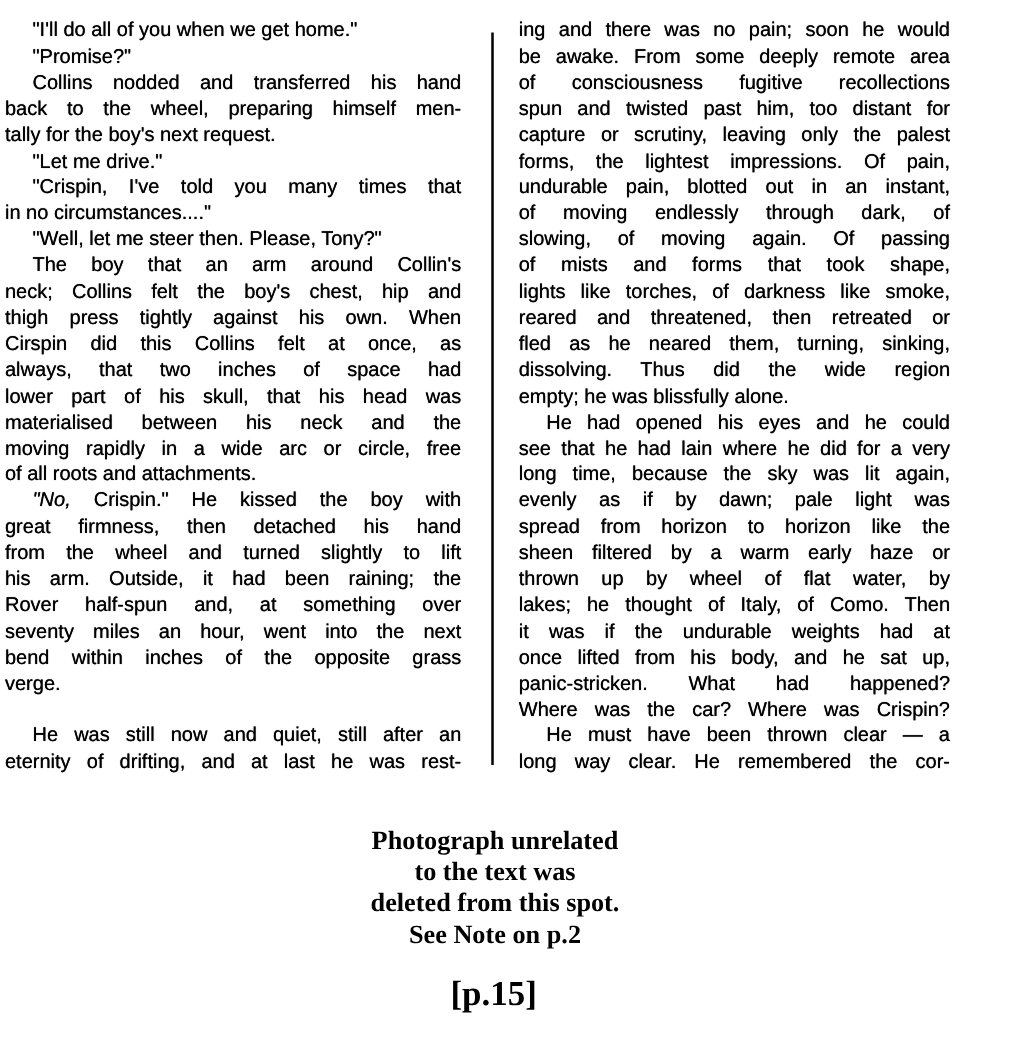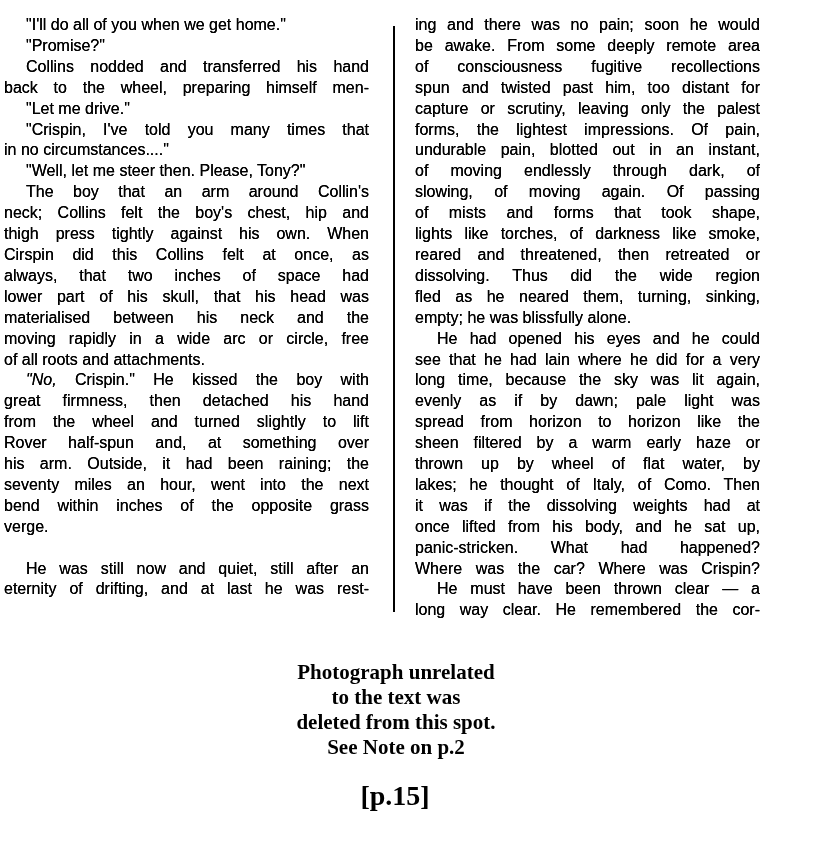--- a/index.html
+++ b/index.html
@@ -57,38 +57,39 @@
   }
 </style>
 </head>
 <body style="--paper: #ffffff; --ink: #000000;">
 
 <div id="left-col" class="col">
     <div class="line flush indent">"I'll do all of you when we get home."</div>
     <div class="line flush indent">"Promise?"</div>
     <div class="line indent">Collins nodded and transferred his hand</div>
     <div class="line">back to the wheel, preparing himself men-</div>
+    <div class="line flush">tally for the boy's next request.</div>
     <div class="line flush indent">"Let me drive."</div>
     <div class="line indent">"Crispin, I've told you many times that</div>
     <div class="line flush">in no circumstances...."</div>
     <div class="line flush indent">"Well, let me steer then. Please, Tony?"</div>
     <div class="line indent">The boy that an arm around Collin's</div>
     <div class="line">neck; Collins felt the boy's chest, hip and</div>
     <div class="line">thigh press tightly against his own. When</div>
     <div class="line">Cirspin did this Collins felt at once, as</div>
     <div class="line">always, that two inches of space had</div>
     <div class="line">lower part of his skull, that his head was</div>
     <div class="line">materialised between his neck and the</div>
     <div class="line">moving rapidly in a wide arc or circle, free</div>
     <div class="line flush">of all roots and attachments.</div>
     <div class="line indent"><i>"No,</i> Crispin." He kissed the boy with</div>
     <div class="line">great firmness, then detached his hand</div>
     <div class="line">from the wheel and turned slightly to lift</div>
+    <div class="line">his arm. Outside, it had been raining; the</div>
     <div class="line">Rover half-spun and, at something over</div>
-    <div class="line">his arm. Outside, it had been raining; the</div>
     <div class="line">seventy miles an hour, went into the next</div>
     <div class="line">bend within inches of the opposite grass</div>
     <div class="line flush">verge.</div>
     <div class="line flush">&nbsp;</div>
     <div class="line indent">He was still now and quiet, still after an</div>
     <div class="line">eternity of drifting, and at last he was rest-</div>
   </div>
 
 <div id="divider"></div>
 
@@ -98,32 +99,32 @@
     <div class="line">of consciousness fugitive recollections</div>
     <div class="line">spun and twisted past him, too distant for</div>
     <div class="line">capture or scrutiny, leaving only the palest</div>
     <div class="line">forms, the lightest impressions. Of pain,</div>
     <div class="line">undurable pain, blotted out in an instant,</div>
     <div class="line">of moving endlessly through dark, of</div>
     <div class="line">slowing, of moving again. Of passing</div>
     <div class="line">of mists and forms that took shape,</div>
     <div class="line">lights like torches, of darkness like smoke,</div>
     <div class="line">reared and threatened, then retreated or</div>
+    <div class="line">fled as he neared them, turning, sinking,</div>
     <div class="line">dissolving. Thus did the wide region</div>
-    <div class="line">fled as he neared them, turning, sinking,</div>
     <div class="line flush">empty; he was blissfully alone.</div>
     <div class="line indent">He had opened his eyes and he could</div>
     <div class="line">see that he had lain where he did for a very</div>
     <div class="line">long time, because the sky was lit again,</div>
     <div class="line">evenly as if by dawn; pale light was</div>
     <div class="line">spread from horizon to horizon like the</div>
     <div class="line">sheen filtered by a warm early haze or</div>
     <div class="line">thrown up by wheel of flat water, by</div>
     <div class="line">lakes; he thought of Italy, of Como. Then</div>
-    <div class="line">it was if the dissolving weights had at</div>
+    <div class="line">it was if the undurable weights had at</div>
     <div class="line">once lifted from his body, and he sat up,</div>
     <div class="line">panic-stricken. What had happened?</div>
     <div class="line">Where was the car? Where was Crispin?</div>
     <div class="line indent">He must have been thrown clear — a</div>
     <div class="line">long way clear. He remembered the cor-</div>
   </div>
 
 <div id="note">
   <div>Photograph unrelated</div>
   <div>to the text was</div>

